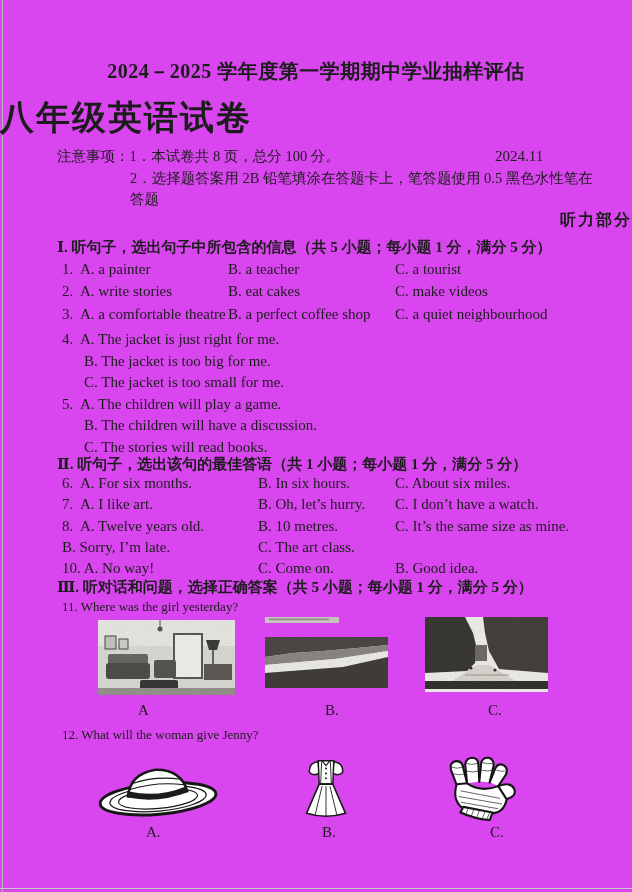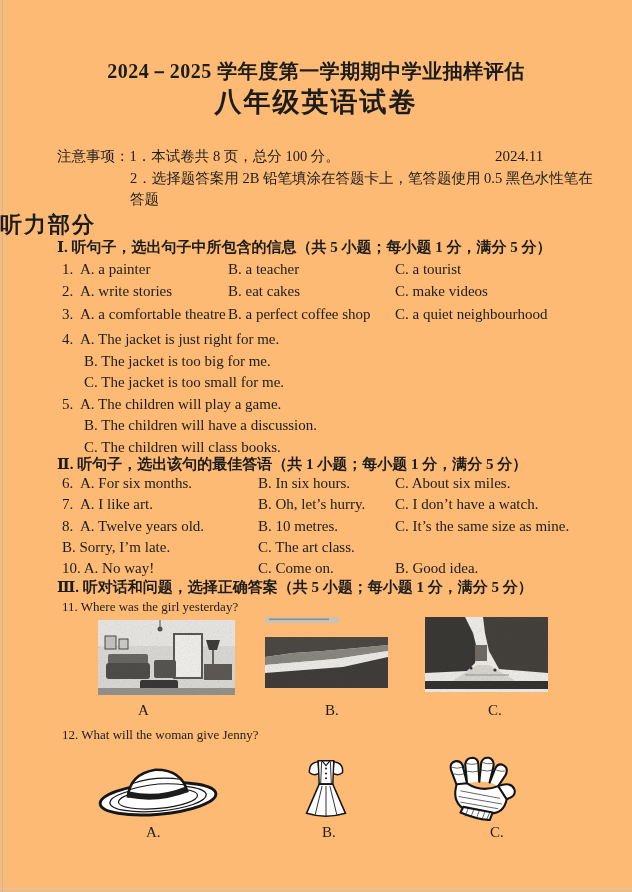--- a/index.html
+++ b/index.html
@@ -1,36 +1,36 @@
 <!DOCTYPE html>
 <html><head>
 <meta charset="utf-8">
 <style>
   html,body { margin:0; padding:0; background:#f4f4f4; }
   .page {
     position:relative; width:632px; height:892px; margin:0 auto;
-    background:#fdba74; overflow:hidden;
+    background:#d946ef; overflow:hidden;
     font-family:"Liberation Serif","DejaVu Serif",serif;
     color:#1c1c1c;
   }
   .abs { position:absolute; }
   .scan-edge-left { left:2px; top:0; width:1px; height:100%; background:#b9b9b9; }
   .scan-edge-bottom { left:0; top:888px; width:100%; height:1px; background:#c9c9c9; }
 
   .title1 { top:58px; left:0; width:100%; text-align:center;
             font-size:20px; font-weight:700; letter-spacing:0.5px; }
-  .title2 { top:84px; left:0; width:100%; text-align:center;
-            font-size:27px; font-weight:700; letter-spacing:2px; }
+  .title2 { top:95px; left:0; width:100%; text-align:left;
+            font-size:34px; font-weight:700; letter-spacing:2px; }
   .date   { top:112px; left:495px; font-size:15px;margin-top:36px; }
 
   .notice { top:146px; left:57px; width:548px; font-size:14.5px; line-height:21.5px; }
   .notice .indent2 { padding-left:73px; }
 
-  .part-header { top:210px; left:0; width:100%; text-align:left;
-                 font-size:22px; font-weight:700; letter-spacing:2px; }
+  .part-header { top:210px; left:0; width:100%; text-align:right;
+                 font-size:16px; font-weight:700; letter-spacing:2px; }
 
   .sec-heading { left:57px; font-size:15px; font-weight:700; }
   .s1-heading { top:238px; }
   .s2-heading { top:455px; }
   .s3-heading { top:578px; }
 
   .opt-rows { left:62px; width:545px; font-size:15px; }
   .s1-rows { top:261px; }
   .s2-rows { top:475px; }
   .row { display:grid; }
@@ -85,21 +85,21 @@
       <div>C. a quiet neighbourhood</div>
     </div>
   </div>
 
   <div class="abs stacked">
     <div><span class="num">4.</span><span>A. The jacket is just right for me.</span></div>
     <div class="indent">B. The jacket is too big for me.</div>
     <div class="indent">C. The jacket is too small for me.</div>
     <div><span class="num">5.</span><span>A. The children will play a game.</span></div>
     <div class="indent">B. The children will have a discussion.</div>
-    <div class="indent">C. The children will class books.</div>
+    <div class="indent">C. The stories will read books.</div>
   </div>
 
   <div class="abs sec-heading s2-heading">Ⅱ. 听句子，选出该句的最佳答语（共 1 小题；每小题 1 分，满分 5 分）</div>
   <div class="abs opt-rows s2-rows">
     <div class="row">
       <div><span class="num">6.</span><span>A. For six months.</span></div>
       <div>B. In six hours.</div>
       <div>C. About six miles.</div>
     </div>
     <div class="row">

